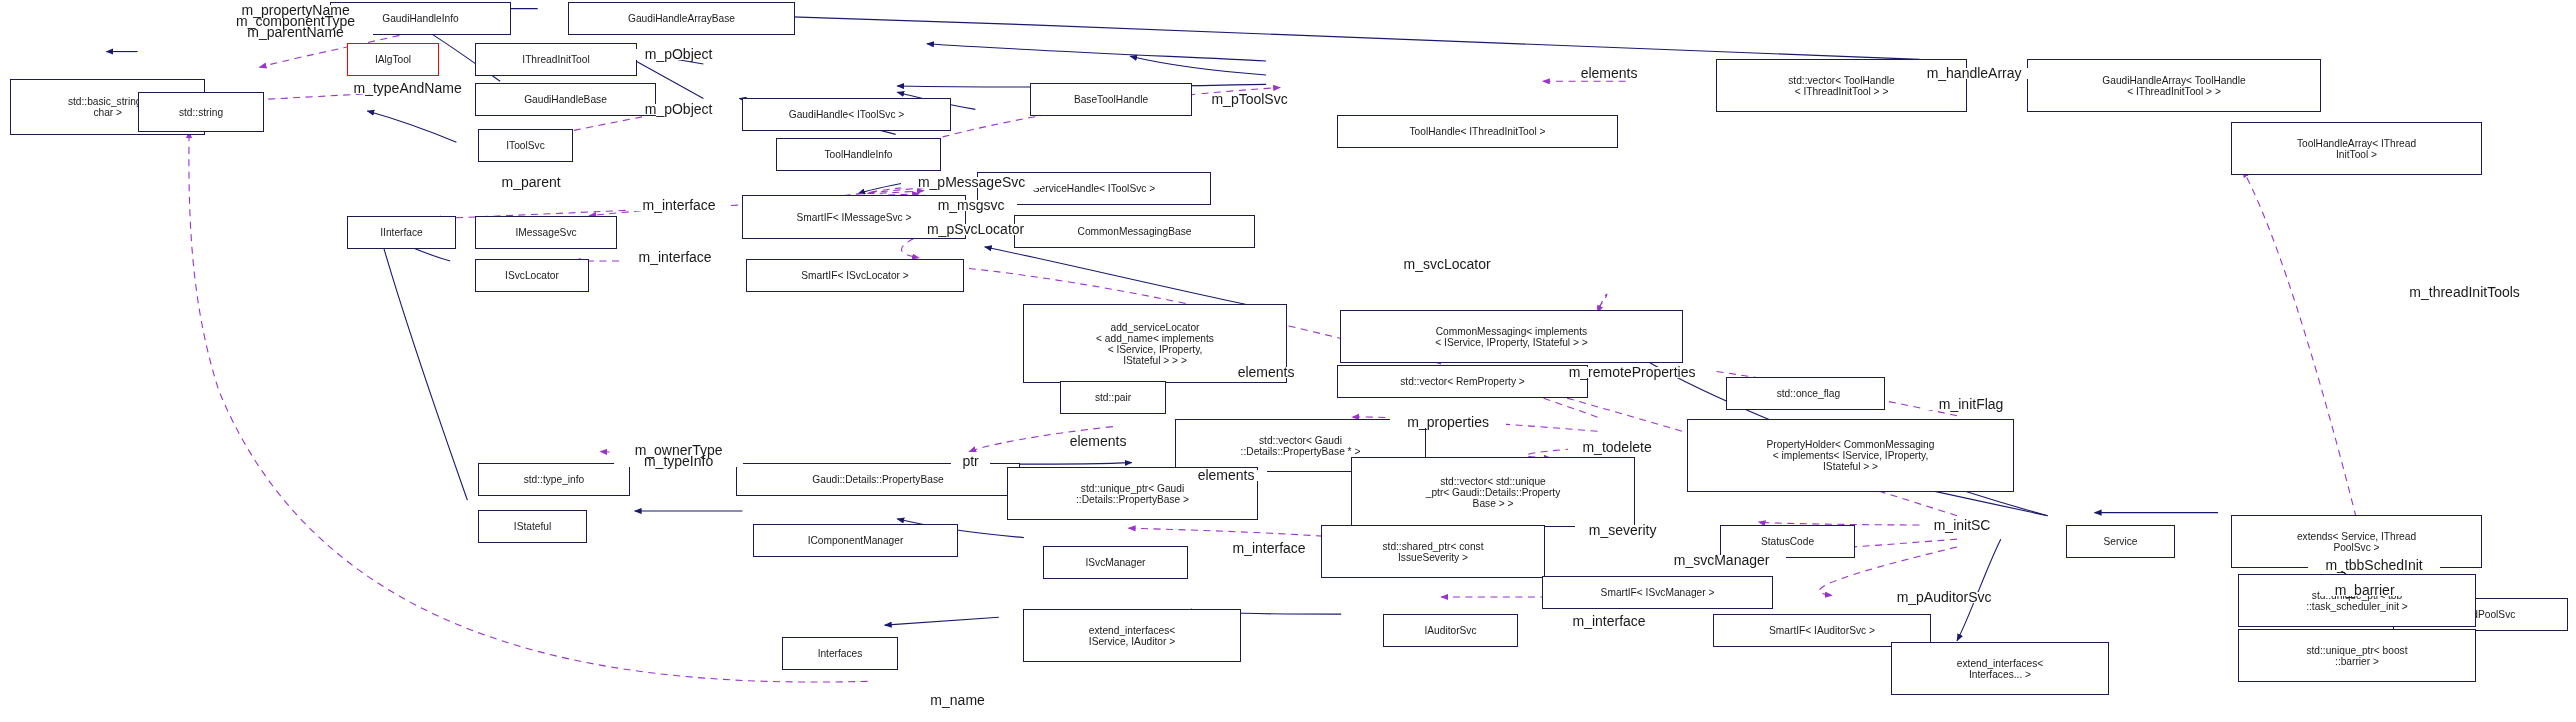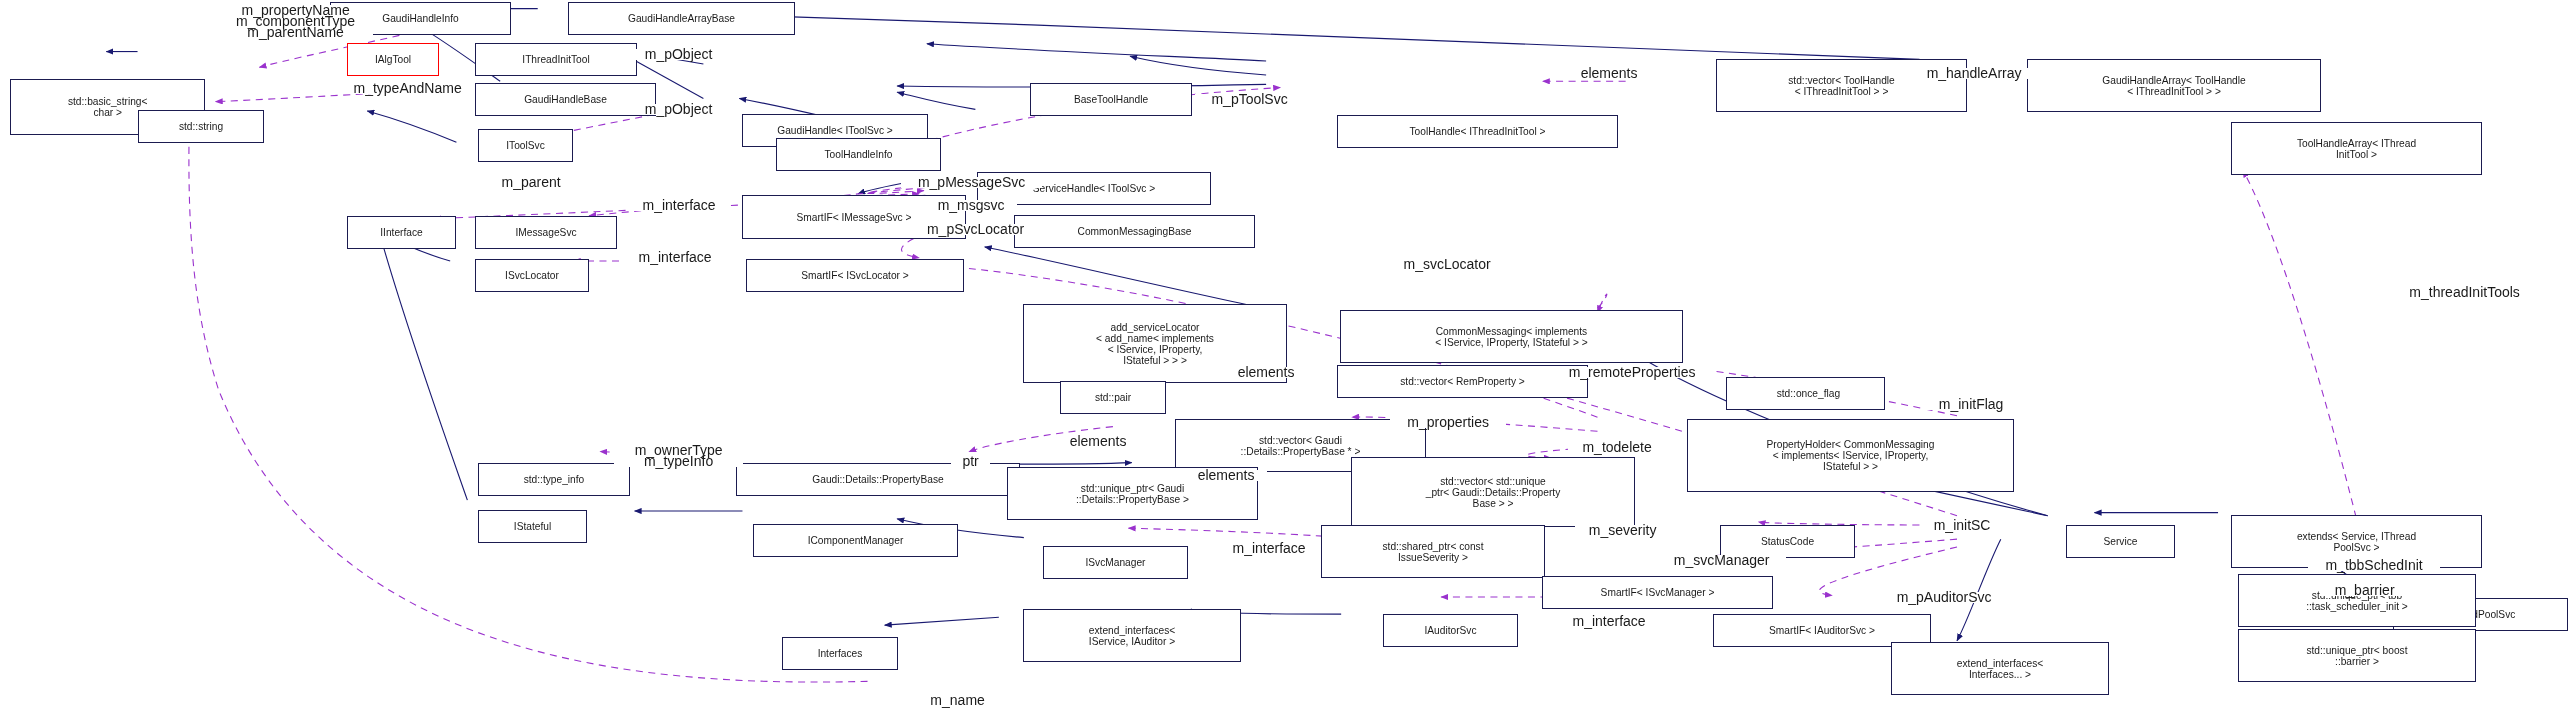--- a/index.html
+++ b/index.html
@@ -182,27 +182,27 @@
       <path d="M2900,716 C2930,714 2950,718 2978,726"></path>
 
       <path d="M2900,782 C2940,776 2970,760 2986,746"></path>
 
       <path d="M1160,188 C1220,170 1380,128 1638,112"></path>
     </g>
   </svg>
 
 <div class="node" style="left: 10.2px; top: 79px; width: 195px; height: 56px;">std::basic_string&lt;
 char &gt;</div>
-    <div class="node" style="left: 138px; top: 110px; width: 126px; height: 33px;">std::string</div>
+    <div class="node" style="left: 138px; top: 92px; width: 126px; height: 40px;">std::string</div>
     <div class="node" style="left: 330px; top: 1.6px; width: 181px; height: 33px;">GaudiHandleInfo</div>
     <div class="node" style="left: 568px; top: 1.6px; width: 227px; height: 33px;">GaudiHandleArrayBase</div>
     <div class="node highlight" style="left: 347px; top: 43px; width: 92px; height: 33px;">IAlgTool</div>
     <div class="node" style="left: 475px; top: 43px; width: 162px; height: 33px;">IThreadInitTool</div>
     <div class="node" style="left: 475px; top: 83px; width: 181px; height: 33px;">GaudiHandleBase</div>
-    <div class="node" style="left: 742px; top: 114px; width: 186px; height: 33px;">GaudiHandle&lt; IToolSvc &gt;</div>
+    <div class="node" style="left: 742px; top: 98px; width: 209px; height: 33px;">GaudiHandle&lt; IToolSvc &gt;</div>
     <div class="node" style="left: 1030px; top: 83px; width: 162px; height: 33px;">BaseToolHandle</div>
     <div class="node" style="left: 478px; top: 129px; width: 95px; height: 33px;">IToolSvc</div>
     <div class="node" style="left: 776px; top: 138px; width: 165px; height: 33px;">ToolHandleInfo</div>
     <div class="node" style="left: 1337px; top: 68px; width: 281px; height: 33px; margin-top: 47px;">ToolHandle&lt; IThreadInitTool &gt;</div>
     <div class="node" style="left: 1716px; top: 59px; width: 251px; height: 53px;">std::vector&lt; ToolHandle
 &lt; IThreadInitTool &gt; &gt;</div>
     <div class="node" style="left: 2027px; top: 59px; width: 294px; height: 53px;">GaudiHandleArray&lt; ToolHandle
 &lt; IThreadInitTool &gt; &gt;</div>
     <div class="node" style="left: 2231px; top: 122px; width: 251px; height: 53px;">ToolHandleArray&lt; IThread
 InitTool &gt;</div>

